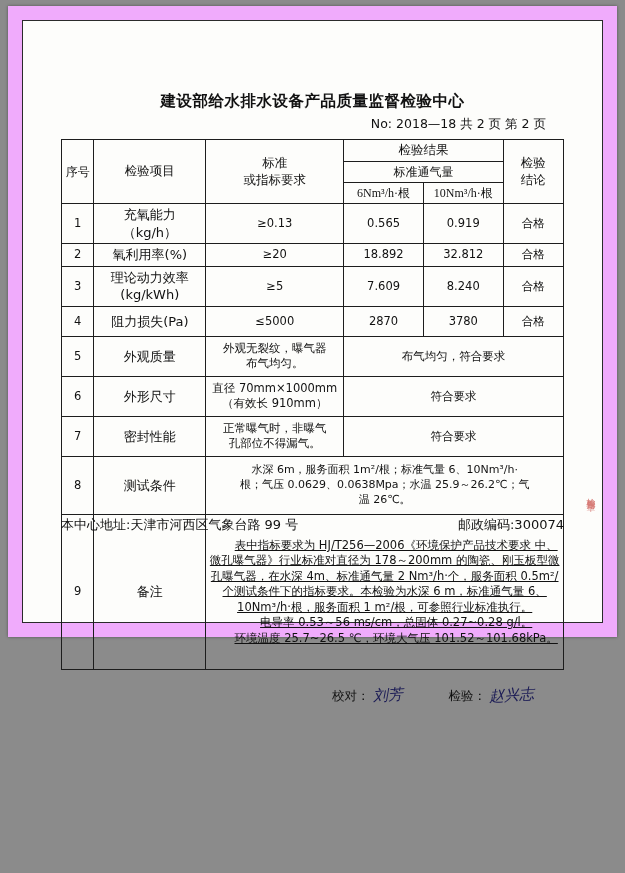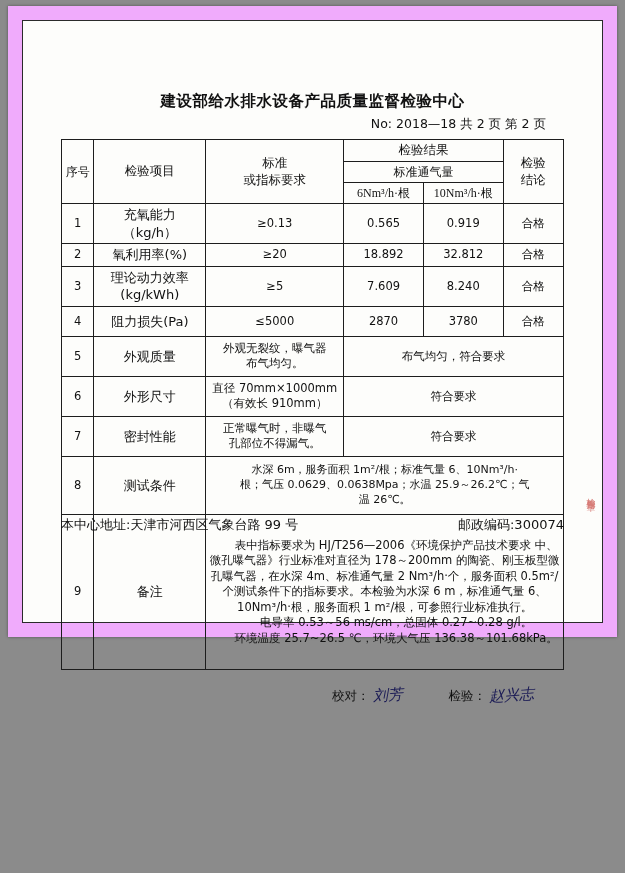--- a/index.html
+++ b/index.html
@@ -90,21 +90,21 @@
   .left { text-align: left; padding-left: 6px; }
   .indent { text-indent: 2em; }
   .tall-1 { height: 18px; }
   .row-remark td { height: 150px; vertical-align: top; padding-top: 8px; }
   .remark-body {
     text-align: left;
     font-size: 11.5px;
     line-height: 1.65;
     padding: 0 10px 0 6px;
   }
-  .remark-body p { margin: 0; }
+  .remark-body p { margin: 0; text-decoration: underline; }
   .cond-body {
     text-align: left;
     font-size: 11px;
     line-height: 1.6;
     padding: 0 8px 0 4px;
   }
   .sig-row {
     margin-top: 16px;
     display: flex;
     justify-content: flex-end;
@@ -262,21 +262,21 @@
               <div>根；气压 0.0629、0.0638Mpa；水温 25.9～26.2℃；气</div>
               <div>温 26℃。</div>
             </td>
           </tr>
           <tr class="row-remark">
             <td style="vertical-align:middle">9</td>
             <td class="cell-item" style="vertical-align:middle">备注</td>
             <td colspan="4" class="remark-body">
               <p class="indent">表中指标要求为 HJ/T256—2006《环境保护产品技术要求 中、微孔曝气器》行业标准对直径为 178～200mm 的陶瓷、刚玉板型微孔曝气器，在水深 4m、标准通气量 2 Nm³/h·个，服务面积 0.5m²/个测试条件下的指标要求。本检验为水深 6 m，标准通气量 6、10Nm³/h·根，服务面积 1 m²/根，可参照行业标准执行。</p>
               <p class="indent">电导率 0.53～56 ms/cm，总固体 0.27~0.28 g/l。</p>
-              <p class="indent">环境温度 25.7~26.5 ℃，环境大气压 136.38～101.68kPa。</p>
+              <p class="indent">环境温度 25.7~26.5 ℃，环境大气压 101.52～101.68kPa。</p>
             </td>
           </tr>
         </tbody>
       </table>
 
       <div class="sig-row">
         <div>
           <span class="sig-label">校对：</span><span class="sig-name">刘芳</span>
         </div>
         <div>

